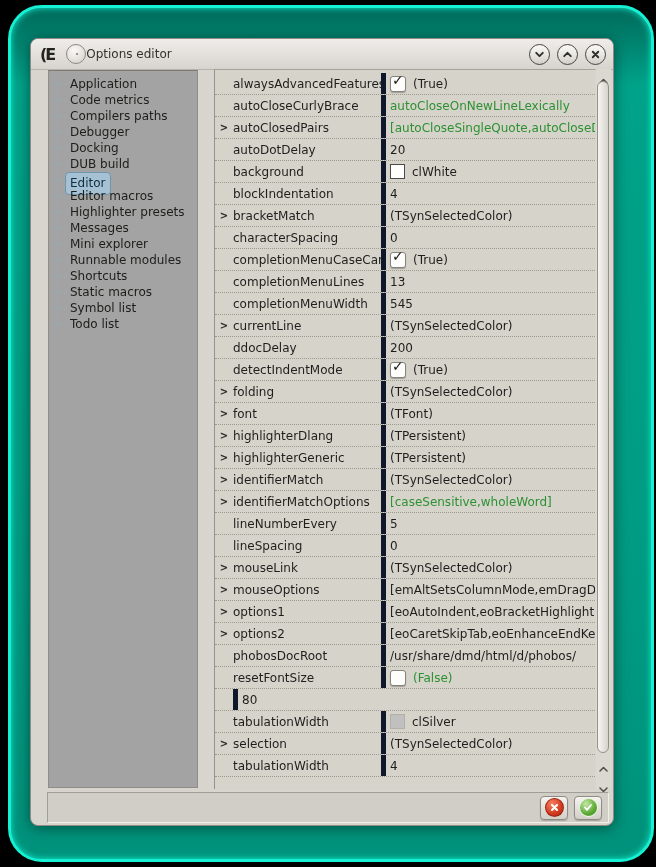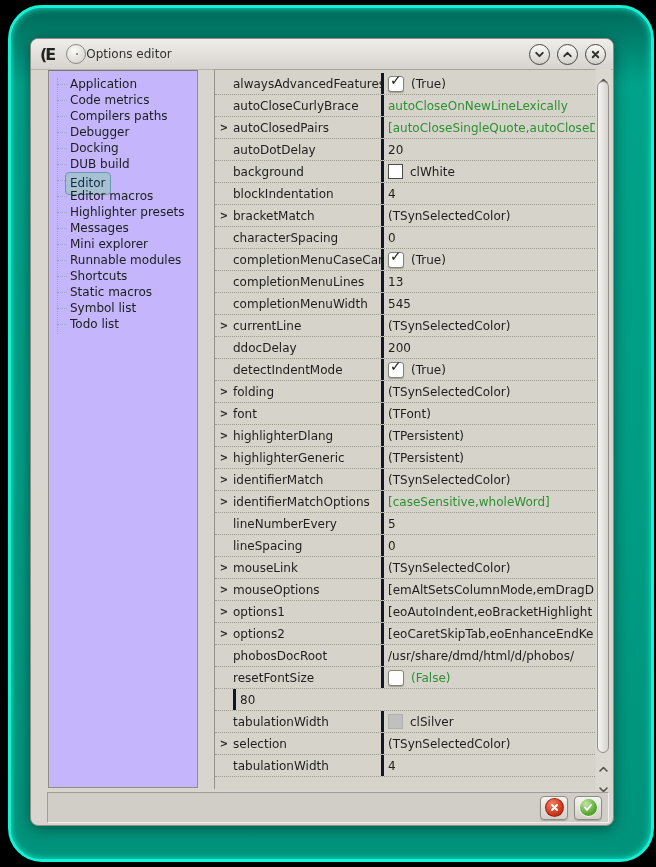--- a/index.html
+++ b/index.html
@@ -44,21 +44,21 @@
   .winbtn{
     width:21px;height:21px;border-radius:50%;margin-right:7px;
     background:linear-gradient(180deg,#fbfaf8 0%,#e6e4df 55%,#d2cfca 100%);
     border:1px solid #45443f;box-sizing:border-box;
     display:flex;align-items:center;justify-content:center;
   }
   .winbtn svg{display:block;}
   
   .sidebar{
     position:absolute;left:17px;top:31px;width:150px;height:718px;
-    background:#c4b5fd;border:1px solid #908d86;border-top-color:#7d7a73;
+    background:#a3a3a3;border:1px solid #908d86;border-top-color:#7d7a73;
     box-sizing:border-box;overflow:hidden;
   }
   .tree-line{position:absolute;left:8px;top:7px;height:256px;width:0;border-left:1px dotted #94adbd;}
   .tree-items{position:absolute;left:0;top:5px;right:0;}
   .tree-item{position:relative;height:16px;line-height:16px;padding-left:21px;font-size:12px;color:#1d1d1b;white-space:nowrap;}
   .tree-item .stub{position:absolute;left:8px;top:8px;width:10px;height:0;border-top:1px dotted #94adbd;}
   .tree-item .lbl{display:inline-block;}
   .tree-item.selected .lbl{
     background:#a5c1d3;border:1px solid #6e96ac;border-radius:4px;
     padding:4px 4px;margin-left:-5px;line-height:13px;color:#10303f;
@@ -70,21 +70,21 @@
     box-sizing:border-box;overflow:hidden;
   }
   .prow{
     position:relative;height:22px;line-height:22px;display:flex;
     border-bottom:1px dotted #9c998f;box-sizing:border-box;font-size:12px;
   }
   .grid-pad{height:3px;}
   .pgutter{width:18px;flex:none;text-align:center;color:#2e2d2a;font-size:10px;font-weight:bold;line-height:21px;}
   .pname{width:148px;flex:none;overflow:hidden;white-space:nowrap;color:#1f1e1c;}
   .pvalue{
-    flex:1;border-left:3px solid #0f172a;padding-left:4px;overflow:hidden;
+    flex:1;border-left:5px solid #0f172a;padding-left:4px;overflow:hidden;
     white-space:nowrap;color:#1f1e1c;display:flex;align-items:center;
   }
   .pvalue.green{color:#2c9132;}
   .cbox{
     width:14px;height:14px;background:#fdfdfc;border:1px solid #85827b;border-radius:3px;
     box-shadow:0 1px 1px rgba(0,0,0,.25);flex:none;margin-right:7px;position:relative;
   }
   .cbox.checked::after{
     content:"✓";position:absolute;left:1px;top:-4px;font-size:14px;font-weight:bold;color:#1b1b19;line-height:14px;
   }

